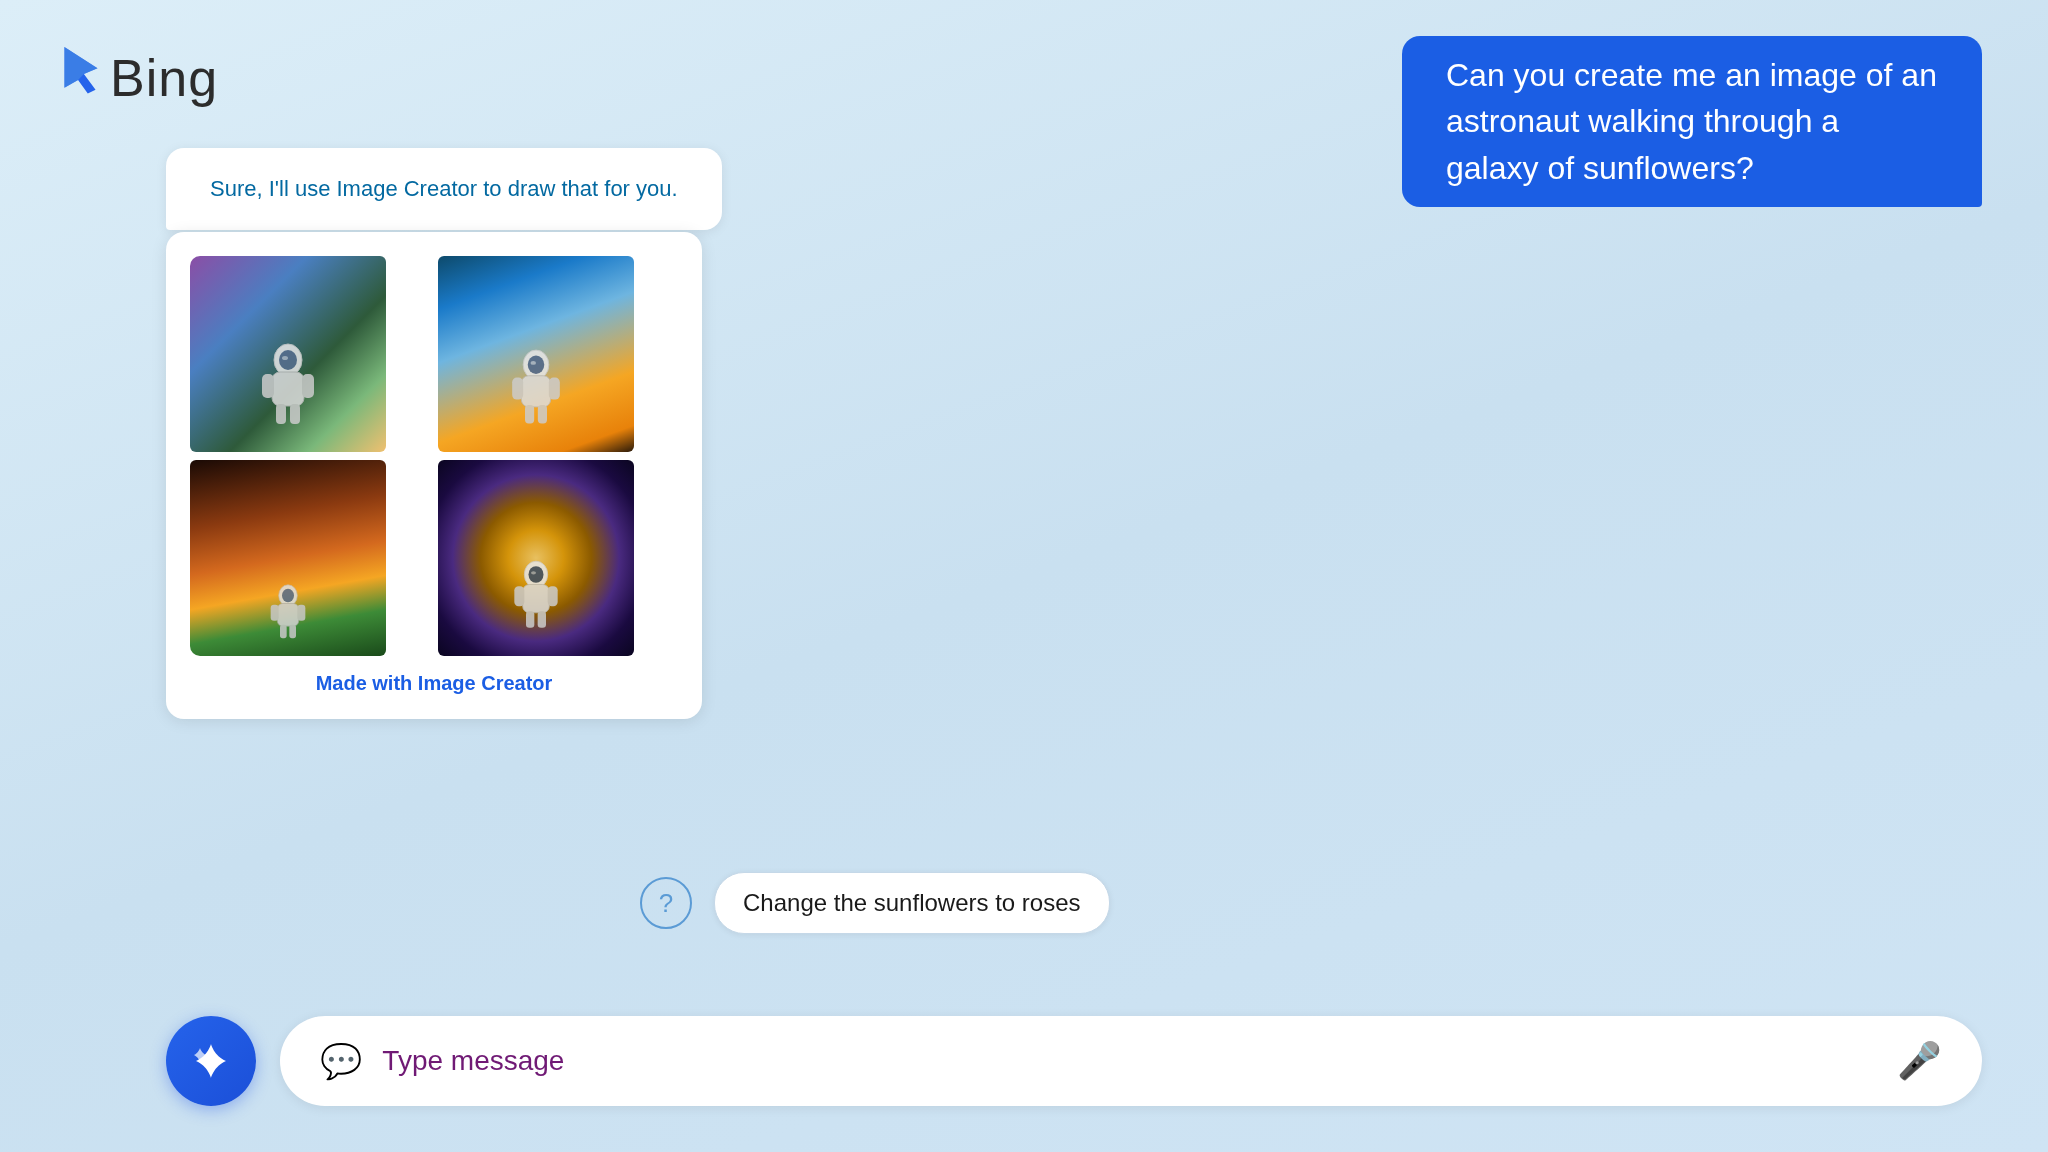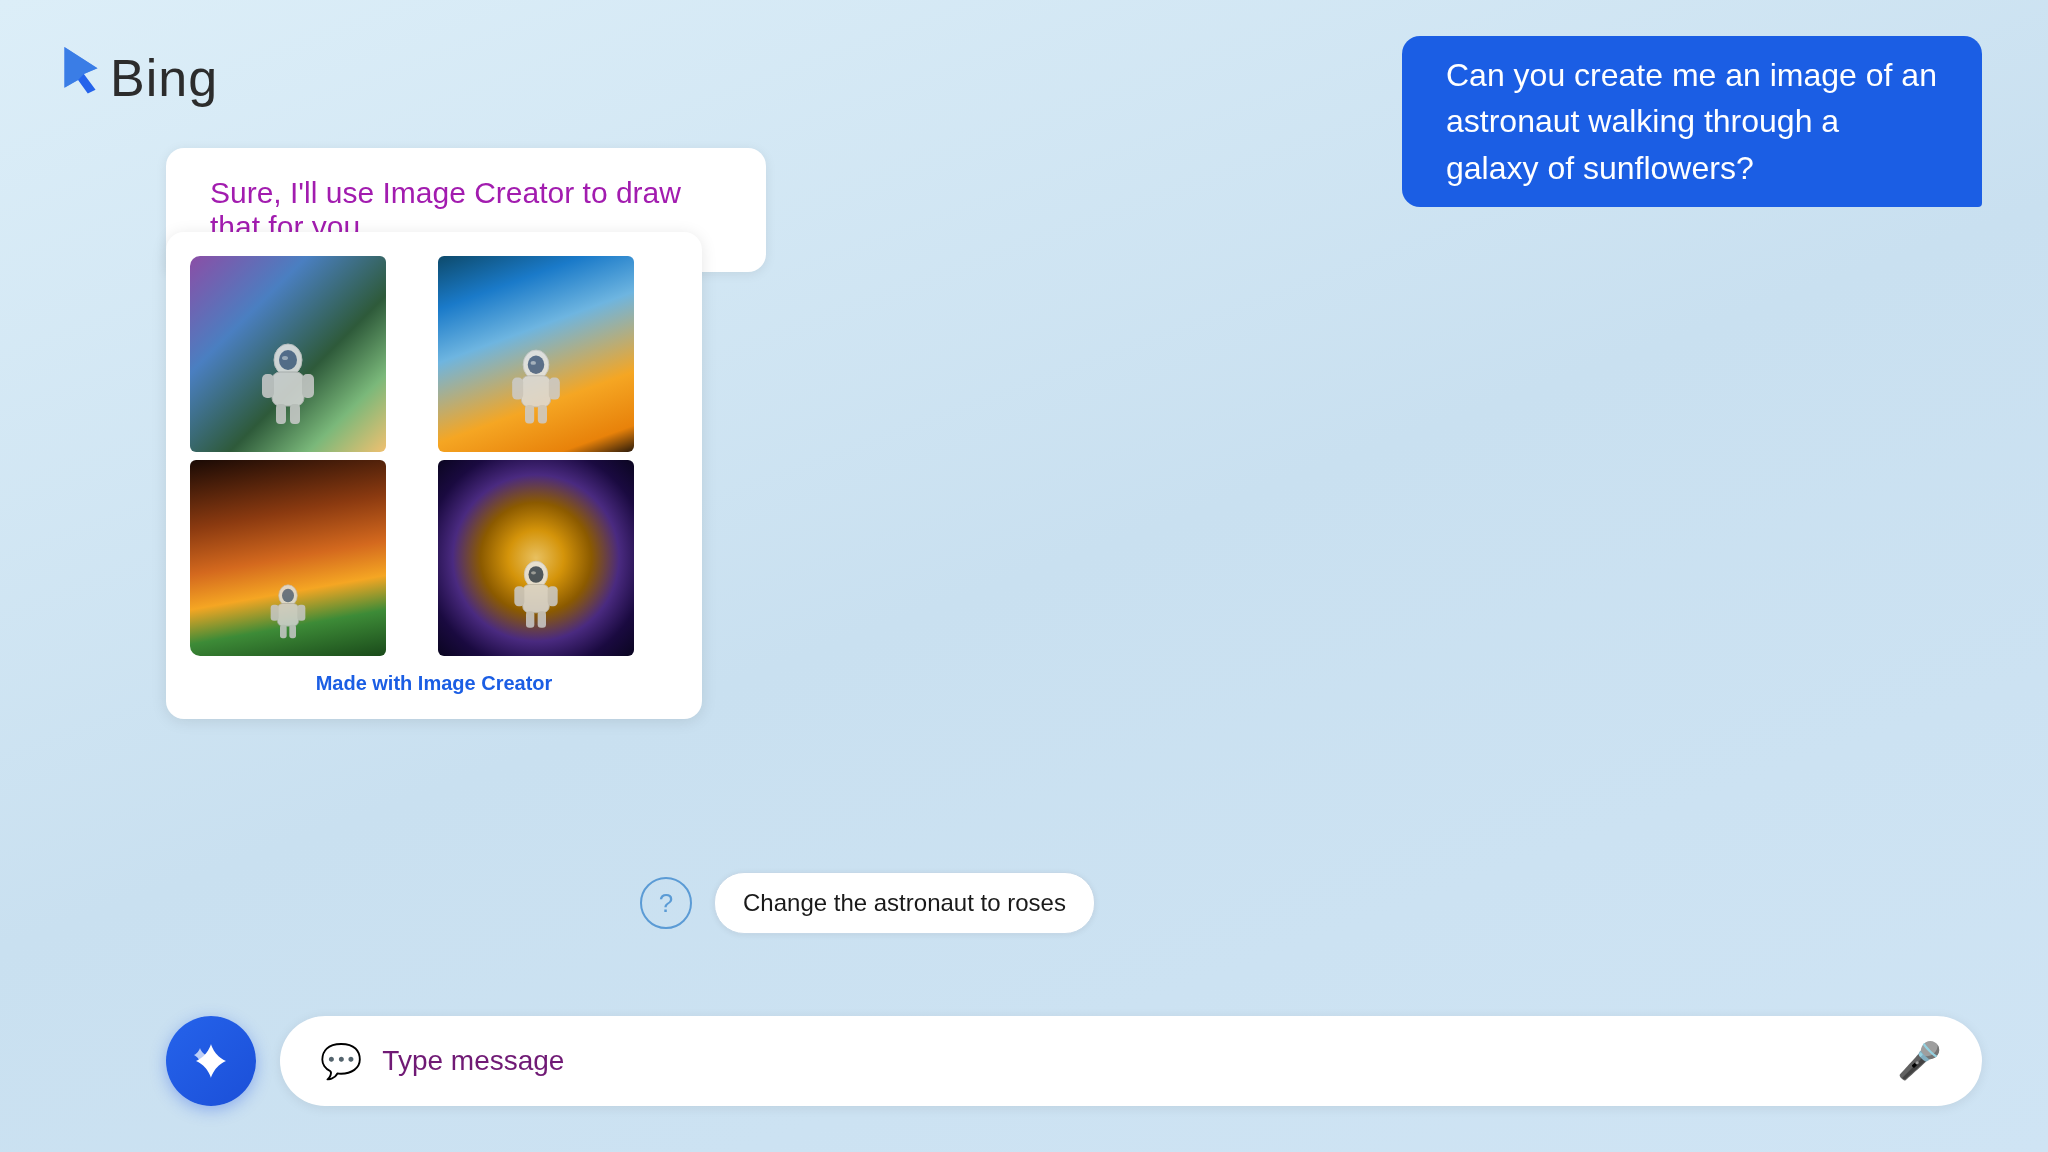--- a/index.html
+++ b/index.html
@@ -65,22 +65,22 @@
       top: 148px;
       left: 166px;
       background: #ffffff;
       border-radius: 18px 18px 18px 4px;
       padding: 28px 44px;
       max-width: 600px;
       box-shadow: 0 2px 12px rgba(0,0,0,0.08);
     }
 
     .bot-message-text {
-      color: #a21caf;
-      font-size: 30px;
+      color: #0369a1;
+      font-size: 22px;
       font-weight: 400;
     }
 
     
     .image-grid-container {
       position: absolute;
       top: 232px;
       left: 166px;
       background: #ffffff;
       border-radius: 18px;
@@ -308,21 +308,21 @@
       </div>
     </div>
 
     <div class="made-with-text">
       <span>Made with </span><span style="cursor:pointer;">Image Creator</span>
     </div>
   </div>
 
   <div class="suggestion-chips">
     <div class="help-icon-circle">?</div>
-    <button class="suggestion-chip">Change the astronaut to roses</button>
+    <button class="suggestion-chip">Change the sunflowers to roses</button>
   </div>
 
   <div class="input-area">
     <div class="bing-button">
       <svg width="46" height="46" viewBox="0 0 46 46" fill="none">
         <path d="M23 6 C23 6, 20 18, 8 23 C20 28, 23 40, 23 40 C23 40, 26 28, 38 23 C26 18, 23 6, 23 6Z" fill="white"></path>
         <path d="M12 10 C12 10, 10.5 15, 6 17 C10.5 19, 12 24, 12 24 C12 24, 13.5 19, 18 17 C13.5 15, 12 10, 12 10Z" fill="white" opacity="0.7"></path>
       </svg>
     </div>
     <div class="input-box">

